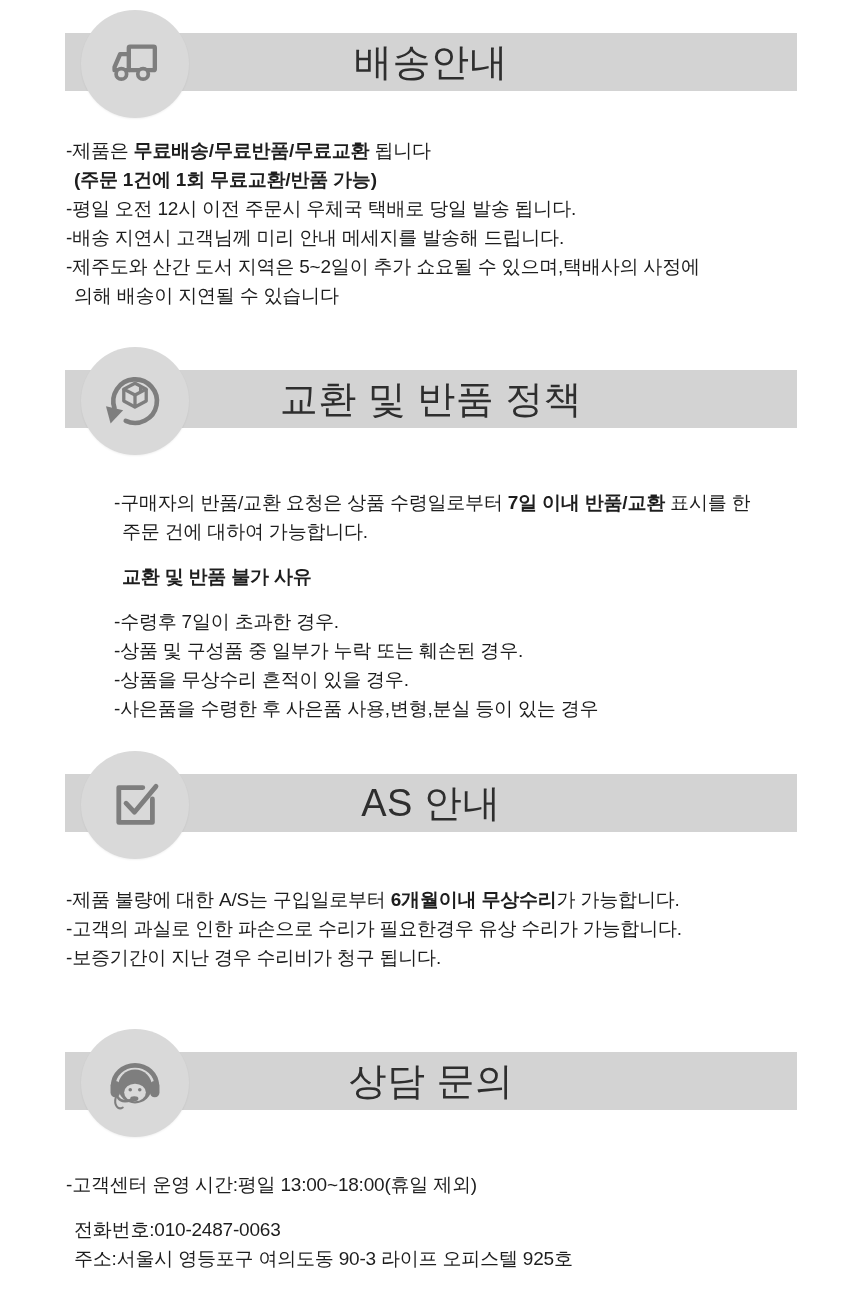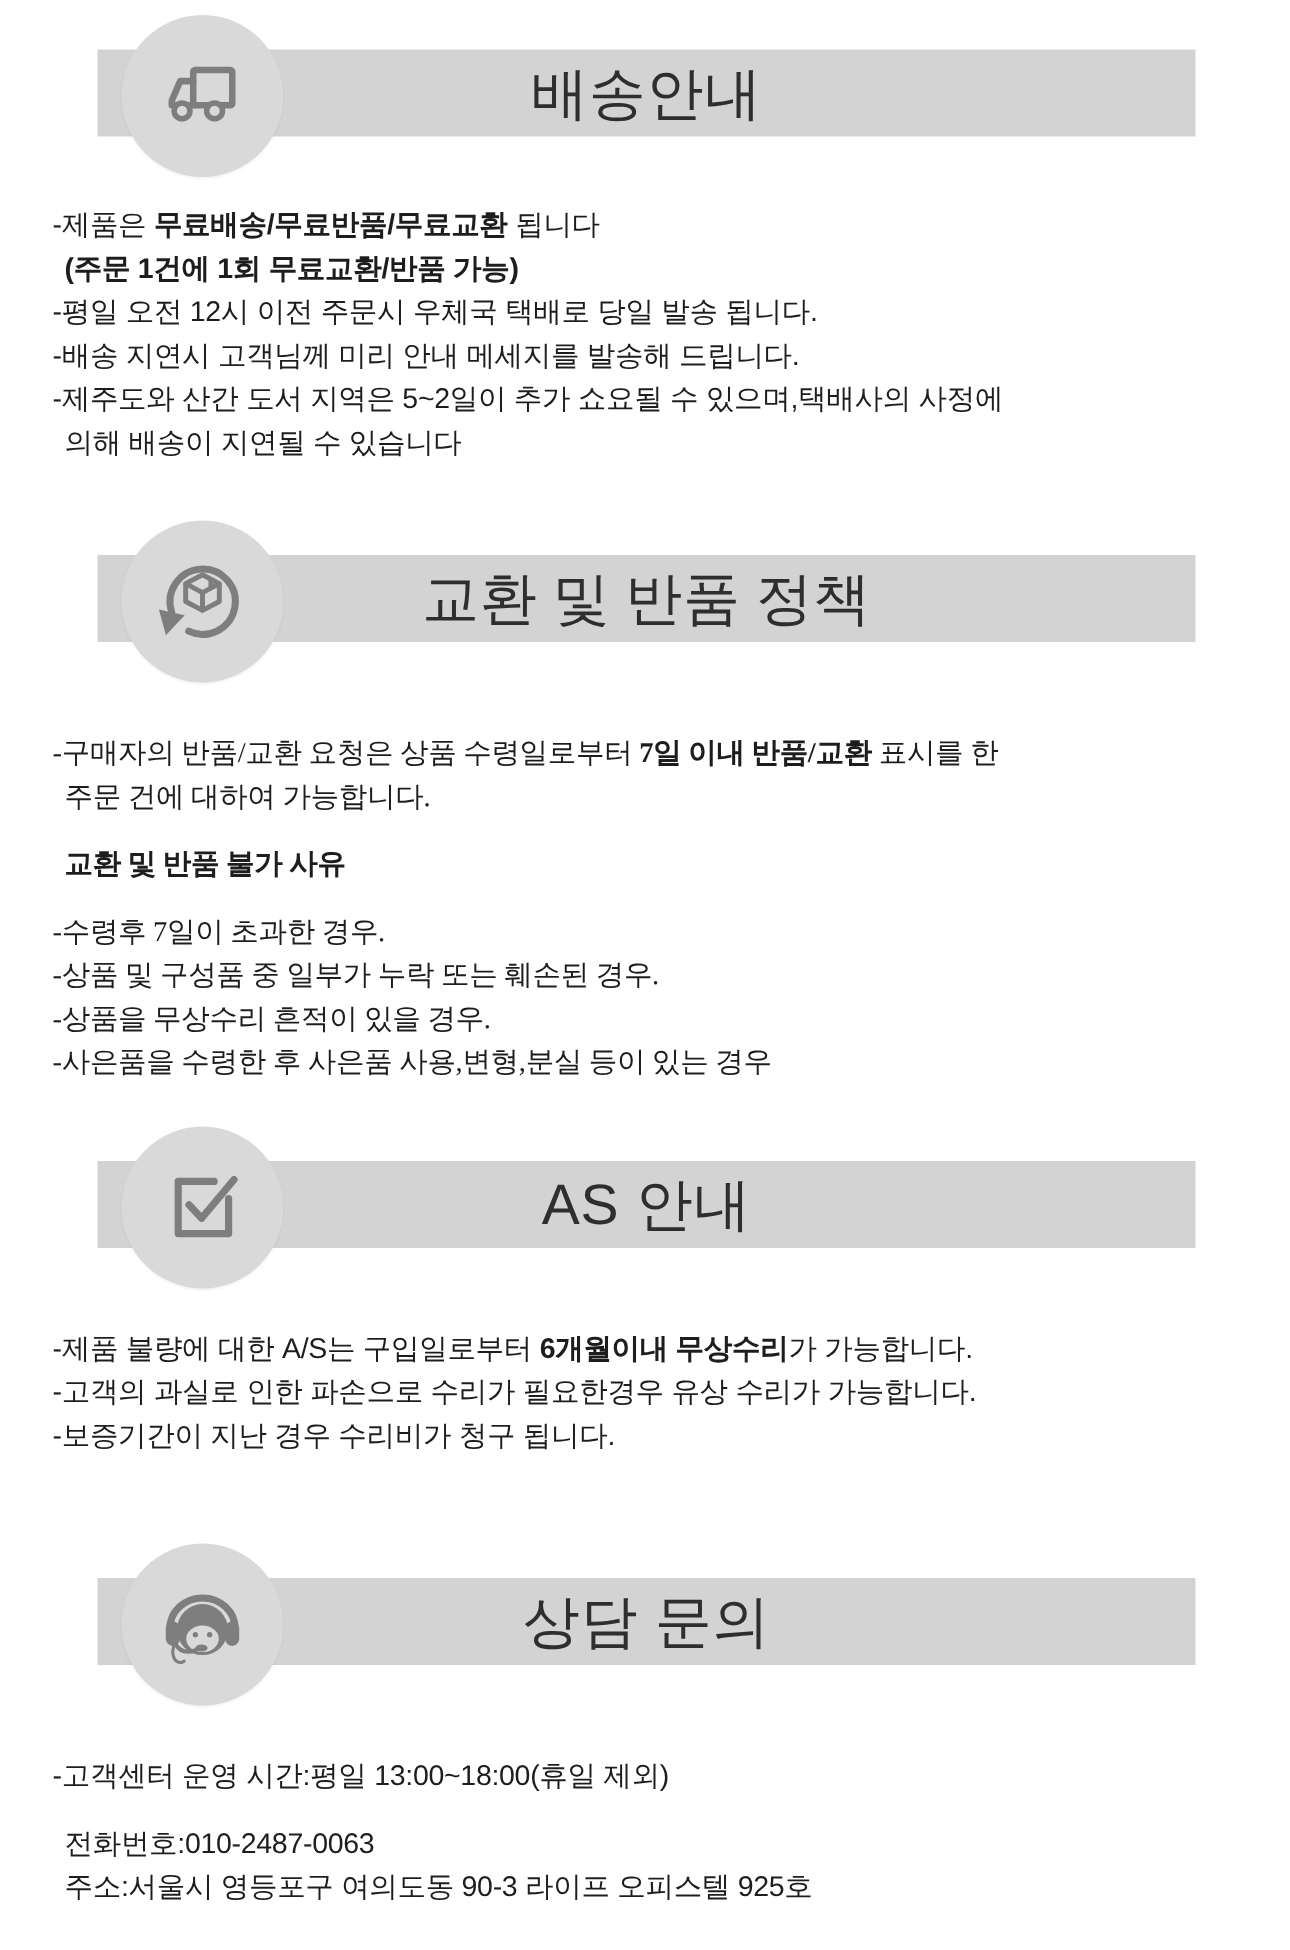--- a/index.html
+++ b/index.html
@@ -46,38 +46,38 @@
   .icon-circle svg{color:var(--icon-color);}
   .banner-title{
     margin:0;
     font-size:38px;
     font-weight:400;
     color:var(--title-color);
     letter-spacing:0.5px;
     white-space:nowrap;
   }
   .section-body{
-    padding-left:35px;
+    padding-left:66px;
     padding-right:40px;
   }
   .line{
     margin:0;
     font-size:19px;
     line-height:29px;
     letter-spacing:-0.2px;
     white-space:nowrap;
   }
   .line.indent{padding-left:8px;}
   .line.gap{margin-top:16px;}
   .bold{font-weight:700;}
   
   .s1{margin-top:33px;}
   .s1 .section-body{margin-top:45px;}
-  .s2{margin-top:60px;font-family:Liberation Serif, serif;}
-  .s2 .section-body{margin-top:60px;}
+  .s2{margin-top:60px;}
+  .s2 .section-body{margin-top:60px;margin-left:48px;}
   .s3{margin-top:51px;}
   .s3 .section-body{margin-top:53px;}
   .s4{margin-top:80px;}
   .s4 .section-body{margin-top:60px;}
   .wheel{fill:var(--circle-bg);}
 </style>
 </head>
 <body>
 
 <main>

